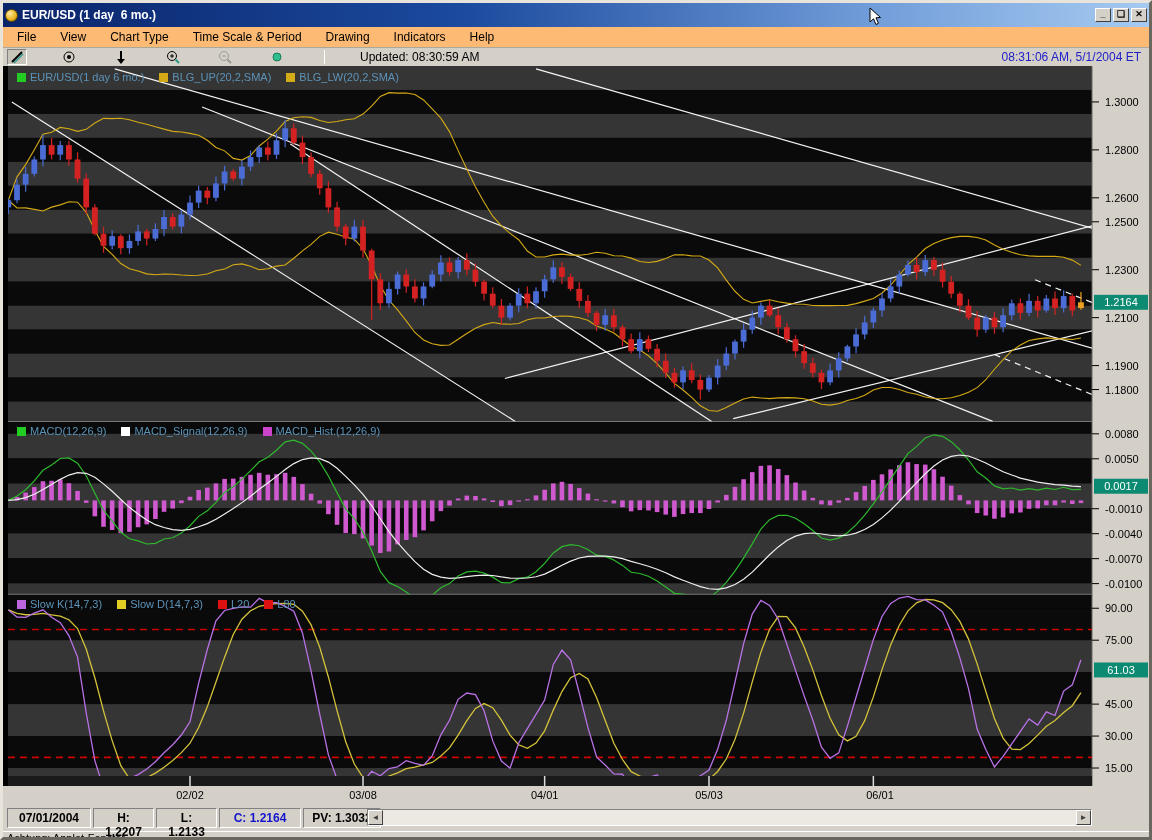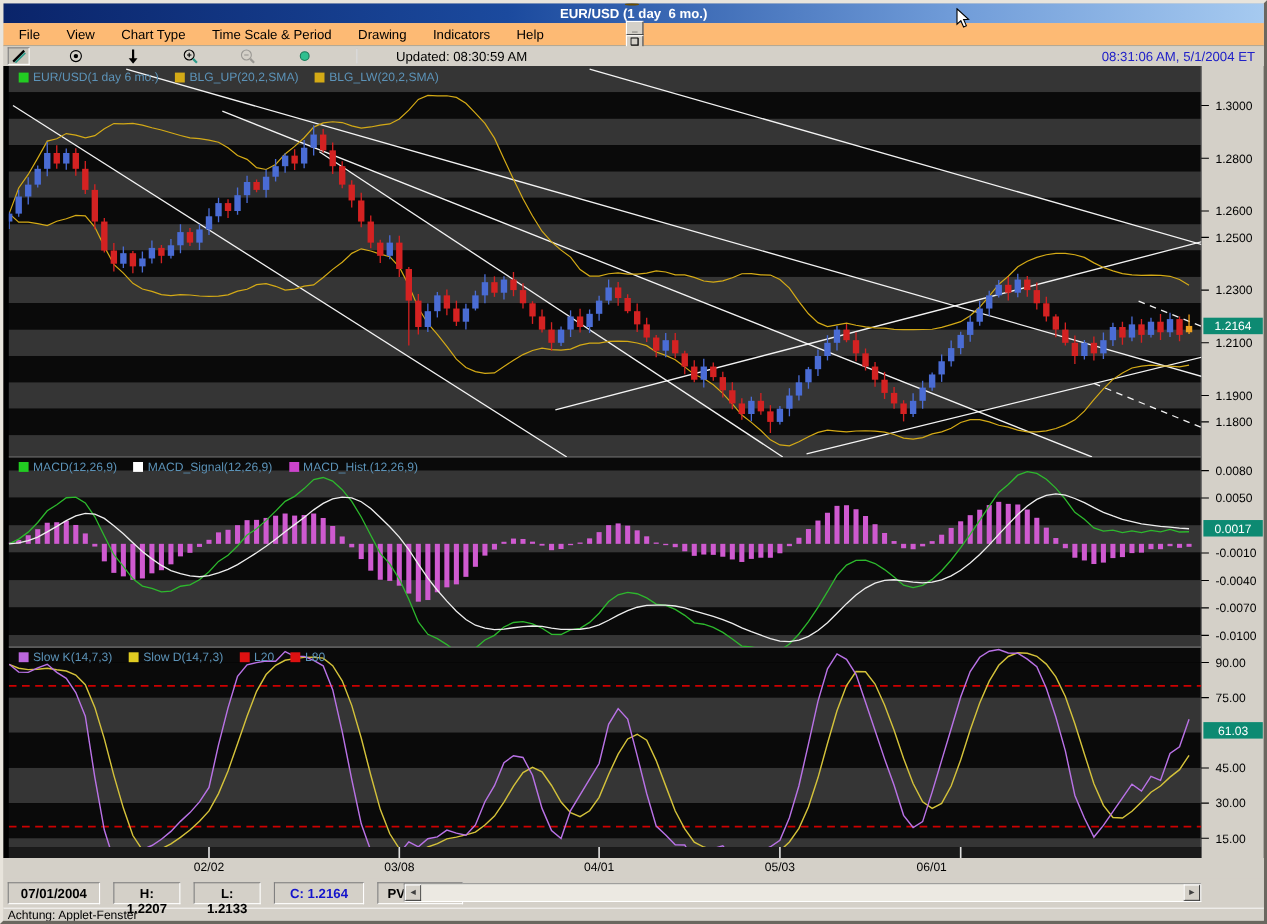--- a/index.html
+++ b/index.html
@@ -1,22 +1,22 @@
 <!DOCTYPE html>
 <html><head>
 <meta charset="utf-8">
 <style>
   * { margin:0; padding:0; box-sizing:border-box; }
   html,body { width:1152px; height:840px; background:#808080; font-family:"Liberation Sans",sans-serif; }
   .window { position:relative; width:1152px; height:840px; background:#d4d0c8;
             border:3px solid #d4d0c8; border-top-color:#e8e4dc; border-left-color:#e8e4dc;
             border-right-color:#6a675f; border-bottom-color:#6a675f; overflow:hidden; }
   
-  .titlebar { height:18px; display:flex; align-items:center; padding:0 2px;
-              background:linear-gradient(90deg,#0a246a 0%,#1b4a9e 40%,#6f9bd8 75%,#a6caf0 100%);flex-direction:column; }
+  .titlebar { height:18px; display:flex; align-items:center; padding:12px 2px;
+              background:linear-gradient(90deg,#0a246a 0%,#1b4a9e 40%,#6f9bd8 75%,#a6caf0 100%); }
   .titlebar .ticon { width:13px; height:13px; border-radius:50%;
               background:radial-gradient(circle at 35% 30%,#ffe9a0,#e8b420 60%,#9a6d00); border:1px solid #6b4e00; margin-right:4px; }
   .titlebar .ttext { color:#fff; font-weight:bold; font-size:12px; white-space:pre; flex:1; }
   .winbtn { width:16px; height:14px; margin-left:2px; background:#d4d0c8; border:1px solid;
             border-color:#fff #404040 #404040 #fff; font-size:9px; line-height:11px; text-align:center;
             font-weight:bold; color:#000; }
   
   .menubar { height:21px; background:#fdba74; display:flex; align-items:center; padding-left:6px;
              border-bottom:1px solid #aca899; }
   .menu-item { font-size:12px; color:#000; padding:2px 8px; margin-right:8px; }
@@ -31,21 +31,21 @@
   .chart-wrap { position:relative; width:1146px; height:720px; background:#000; }
   .legend { position:absolute; left:14px; display:flex; gap:15px; font-size:11px; color:#5c93b8; z-index:5; white-space:nowrap; }
   .legend .sw { display:inline-block; width:9px; height:9px; margin-right:4px; vertical-align:-1px; }
   .axlbl { font-size:11px; fill:#000; font-family:"Liberation Sans",sans-serif; }
   .taglbl { font-size:11px; fill:#fff; font-family:"Liberation Sans",sans-serif; }
   
   .datestrip { position:relative; height:19px; background:#d4d0c8; font-size:11px; color:#000; }
   .datestrip span { position:absolute; top:3px; transform:translateX(-50%); }
   
   .statusrow { position:relative; height:26px; background:#d4d0c8; padding-top:2px; }
-  .cells { position:absolute; left:4px; top:3px; display:flex; gap:12px; }
+  .cells { position:absolute; left:4px; top:3px; display:flex; gap:2px; }
   .cell { height:20px; padding:2px 6px; font-size:12px; font-weight:bold; text-align:center;
           border:1px solid; border-color:#808080 #fff #fff #808080; background:#d4d0c8; }
   .scrollbar { position:absolute; left:364px; top:4px; width:725px; height:17px; display:flex;
                border:1px solid; border-color:#808080 #fff #fff #808080; background:#f1efe9; }
   .sarrow { width:15px; height:15px; background:#d4d0c8; border:1px solid; border-color:#fff #404040 #404040 #fff;
             font-size:8px; line-height:13px; text-align:center; color:#404040; }
   .sthumb { flex:1; background:#ece9e2; }
   .appletbar { height:12px; background:#d4d0c8; font-size:11px; color:#000; padding-left:4px; line-height:12px;
                border-top:1px solid #fff; }
   
@@ -639,21 +639,21 @@
         <span><span class="sw" style="background: rgb(221, 17, 17);"></span>L20</span>
         <span><span class="sw" style="background: rgb(221, 17, 17);"></span>L80</span>
       </div>
   </div>
 
   <div class="datestrip" id="datestrip">
       <span style="left: 187px;">02/02</span>
       <span style="left: 360px;">03/08</span>
       <span style="left: 541.65px;">04/01</span>
       <span style="left: 706px;">05/03</span>
-      <span style="left: 844px;">06/01</span>
+      <span style="left: 877px;">06/01</span>
     </div>
 
   <div class="statusrow">
     <div class="cells" id="statuscells">
         <div class="cell" style="width: 84px; color: rgb(0, 0, 0);">07/01/2004</div>
         <div class="cell" style="width: 61px; color: rgb(0, 0, 0);">H: 1.2207</div>
         <div class="cell" style="width: 61px; color: rgb(0, 0, 0);">L: 1.2133</div>
         <div class="cell" style="width: 82px; color: rgb(20, 20, 204);">C: 1.2164</div>
         <div class="cell" style="width: 78px; color: rgb(0, 0, 0);">PV: 1.3032</div>
       </div>

